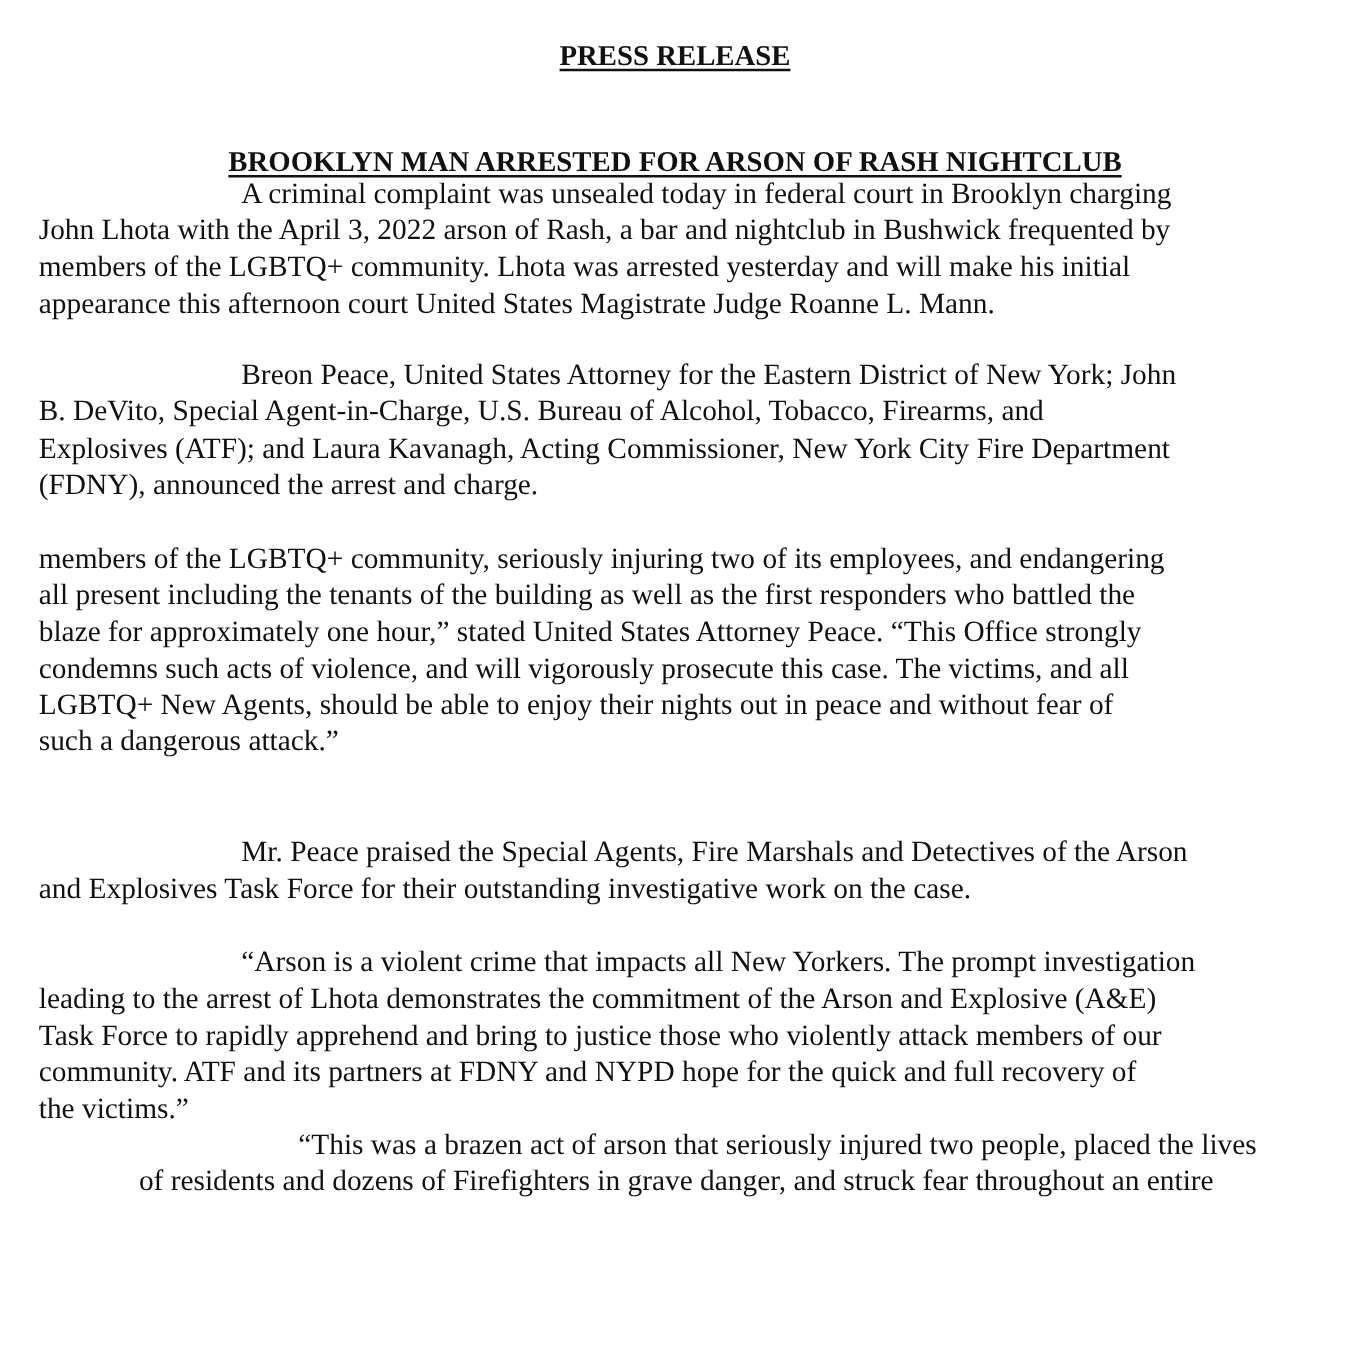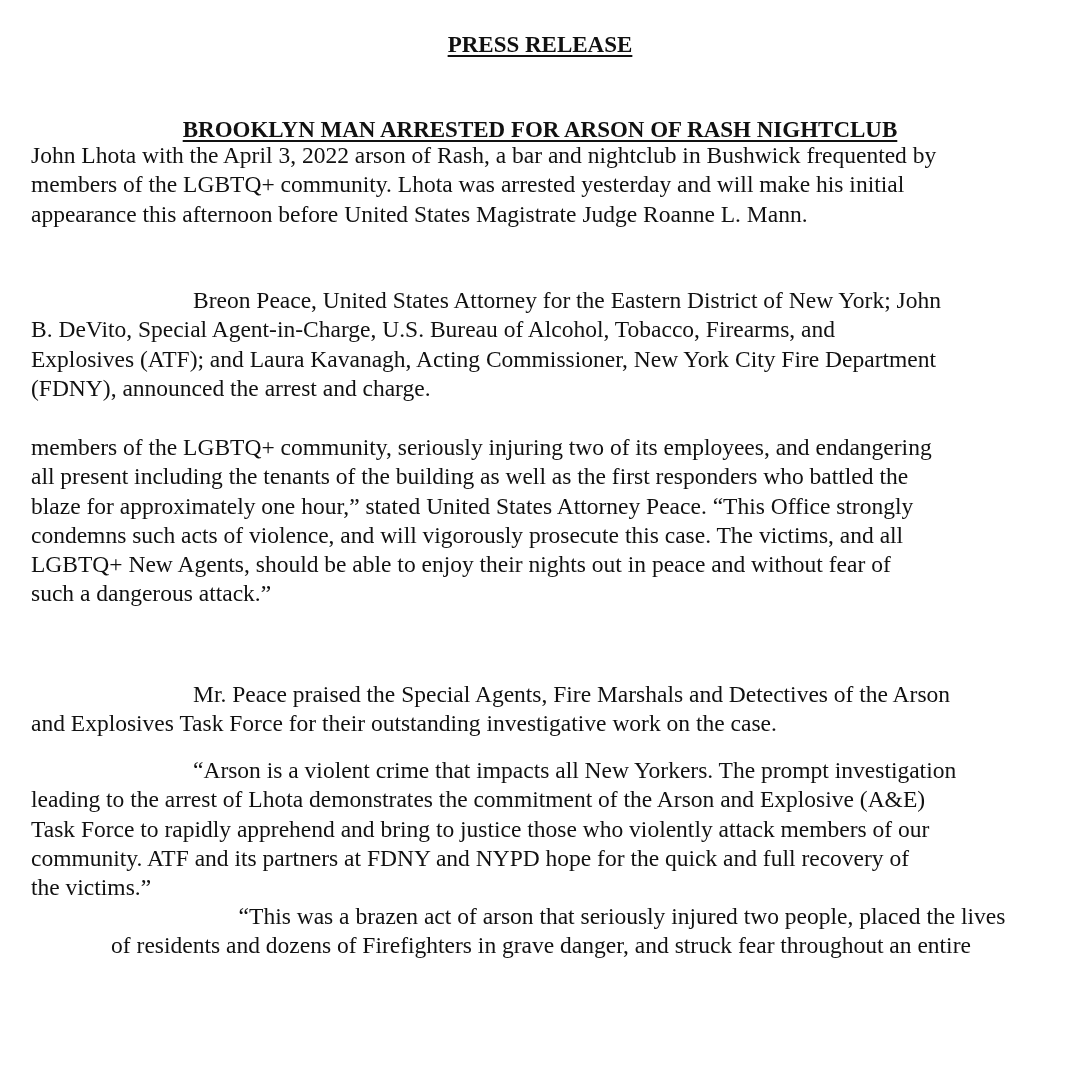--- a/index.html
+++ b/index.html
@@ -45,36 +45,37 @@
       line-height: 29.3px;
     }
     .line {
       display: block;
       white-space: nowrap;
     }
     .indent { padding-left: 162px; }
     .p1 { top: 141px; }
     .p2 { top: 286px; }
     .p3 { top: 433px; }
-    .p4 { top: 668px; margin-top: 12px; }
+    .p4 { top: 668px; }
     .p5 { top: 756px; }
     .p6 { top: 902px; text-align: center; }
   </style>
 </head>
 <body>
 
 <div class="page">
 
   <div class="heading h-press">PRESS RELEASE</div>
   <div class="heading h-title">BROOKLYN MAN ARRESTED FOR ARSON OF RASH NIGHTCLUB</div>
 
   <div class="para p1">
+    <span class="line indent">A criminal complaint was unsealed today in federal court in Brooklyn charging</span>
     <span class="line">John Lhota with the April 3, 2022 arson of Rash, a bar and nightclub in Bushwick frequented by</span>
     <span class="line">members of the LGBTQ+ community.  Lhota was arrested yesterday and will make his initial</span>
-    <span class="line">appearance this afternoon before United States Magistrate Judge Roanne L. Mann.</span>
+    <span class="line">appearance this afternoon court United States Magistrate Judge Roanne L. Mann.</span>
   </div>
 
   <div class="para p2">
     <span class="line indent">Breon Peace, United States Attorney for the Eastern District of New York; John</span>
     <span class="line">B. DeVito, Special Agent-in-Charge, U.S. Bureau of Alcohol, Tobacco, Firearms, and</span>
     <span class="line">Explosives (ATF); and Laura Kavanagh, Acting Commissioner, New York City Fire Department</span>
     <span class="line">(FDNY), announced the arrest and charge.</span>
   </div>
 
   <div class="para p3">

